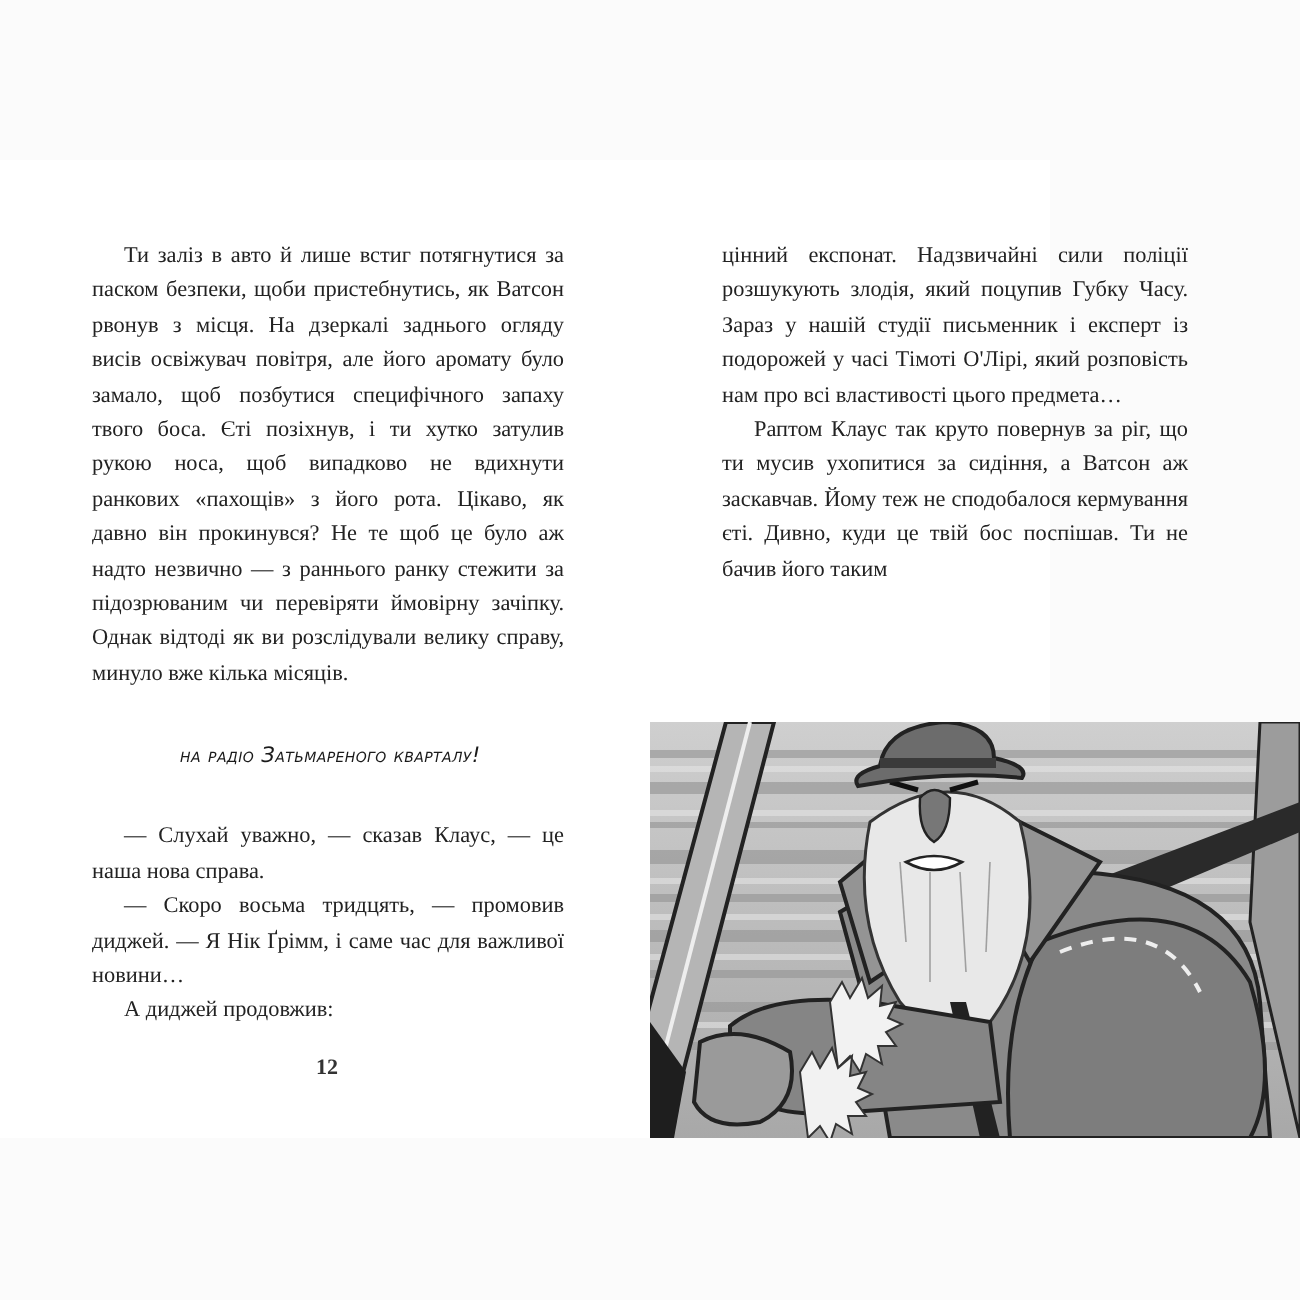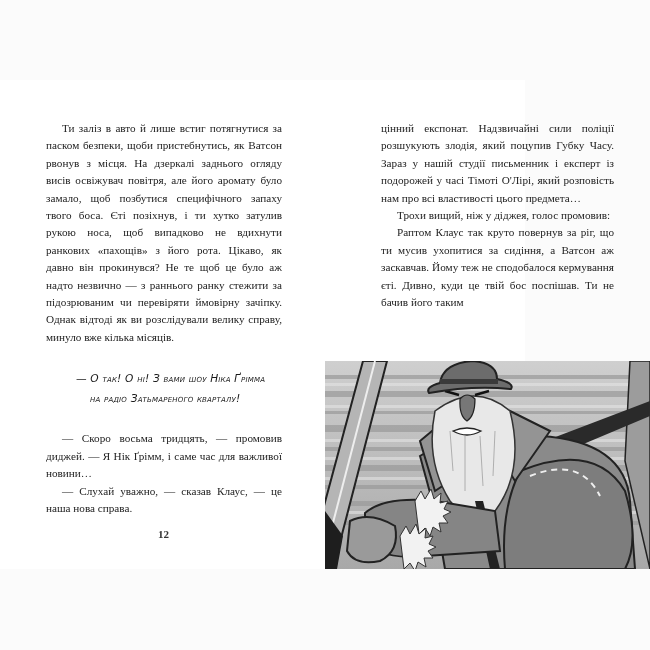--- a/index.html
+++ b/index.html
@@ -18,21 +18,21 @@
       position: absolute;
       font-family: "Liberation Serif", "DejaVu Serif", serif;
       font-size: 11.2px;
       line-height: 17.4px;
       text-align: justify;
       color: #222;
     }
     .page-text p { margin: 0; text-indent: 16px; }
     .page-text p.noindent { text-indent: 0; }
     .left-text { left: 46px; top: 40px; width: 236px; }
-    .right-text { left: 381px; top: 40px; width: 233px; }
+    .right-text { left: 361px; top: 40px; width: 233px; }
     .radio-ad {
       margin: 22px 0 22px 30px;
       font-family: "DejaVu Sans", "Liberation Sans", sans-serif;
       font-style: italic;
       font-size: 10.6px;
       line-height: 20px;
       letter-spacing: 0.2px;
       font-variant: small-caps;
       text-indent: 0;
       color: #1a1a1a;
@@ -50,32 +50,31 @@
     .illustration svg { display: block; }
   </style>
 </head>
 <body>
 
 <div class="spread">
 
   <div class="page-text left-text">
     <p>Ти заліз в авто й лише встиг потягнутися за паском безпеки, щоби пристебнутись, як Ватсон рвонув з місця. На дзеркалі заднього огляду висів освіжувач повітря, але його аромату було замало, щоб позбутися специфічного запаху твого боса. Єті позіхнув, і ти хутко затулив рукою носа, щоб випадково не вдихнути ранкових «пахощів» з його рота. Цікаво, як давно він прокинувся? Не те щоб це було аж надто незвично — з раннього ранку стежити за підозрюваним чи перевіряти ймовірну зачіпку. Однак відтоді як ви розслідували велику справу, минуло вже кілька місяців.</p>
     <div class="radio-ad">
-      <span>— О так! О ні! З вами шоу Ніка Ґрімма</span>
       <span class="l2">на радіо Затьмареного кварталу!</span>
     </div>
+    <p>— Слухай уважно, — сказав Клаус, — це наша нова справа.</p>
     <p>— Скоро восьма тридцять, — промовив диджей. — Я Нік Ґрімм, і саме час для важливої новини…</p>
-    <p>— Слухай уважно, — сказав Клаус, — це наша нова справа.</p>
+    <p>А диджей продовжив:</p>
   </div>
 
   <div class="page-number">12</div>
 
   <div class="page-text right-text">
     <p class="noindent">цінний експонат. Надзвичайні сили поліції розшукують злодія, який поцупив Губку Часу. Зараз у нашій студії письменник і експерт із подорожей у часі Тімоті О'Лірі, який розповість нам про всі властивості цього предмета…</p>
-    <p>Трохи вищий, ніж у діджея, голос промовив:</p>
     <p>Раптом Клаус так круто повернув за ріг, що ти мусив ухопитися за сидіння, а Ватсон аж заскавчав. Йому теж не сподобалося кермування єті. Дивно, куди це твій бос поспішав. Ти не бачив його таким</p>
   </div>
 
   <div class="illustration">
     <svg width="325" height="208" viewBox="0 0 325 208">
       <defs>
         <linearGradient id="bg" x1="0" y1="0" x2="0" y2="1">
           <stop offset="0" stop-color="#cfcfcf"></stop>
           <stop offset="1" stop-color="#a8a8a8"></stop>
         </linearGradient>

